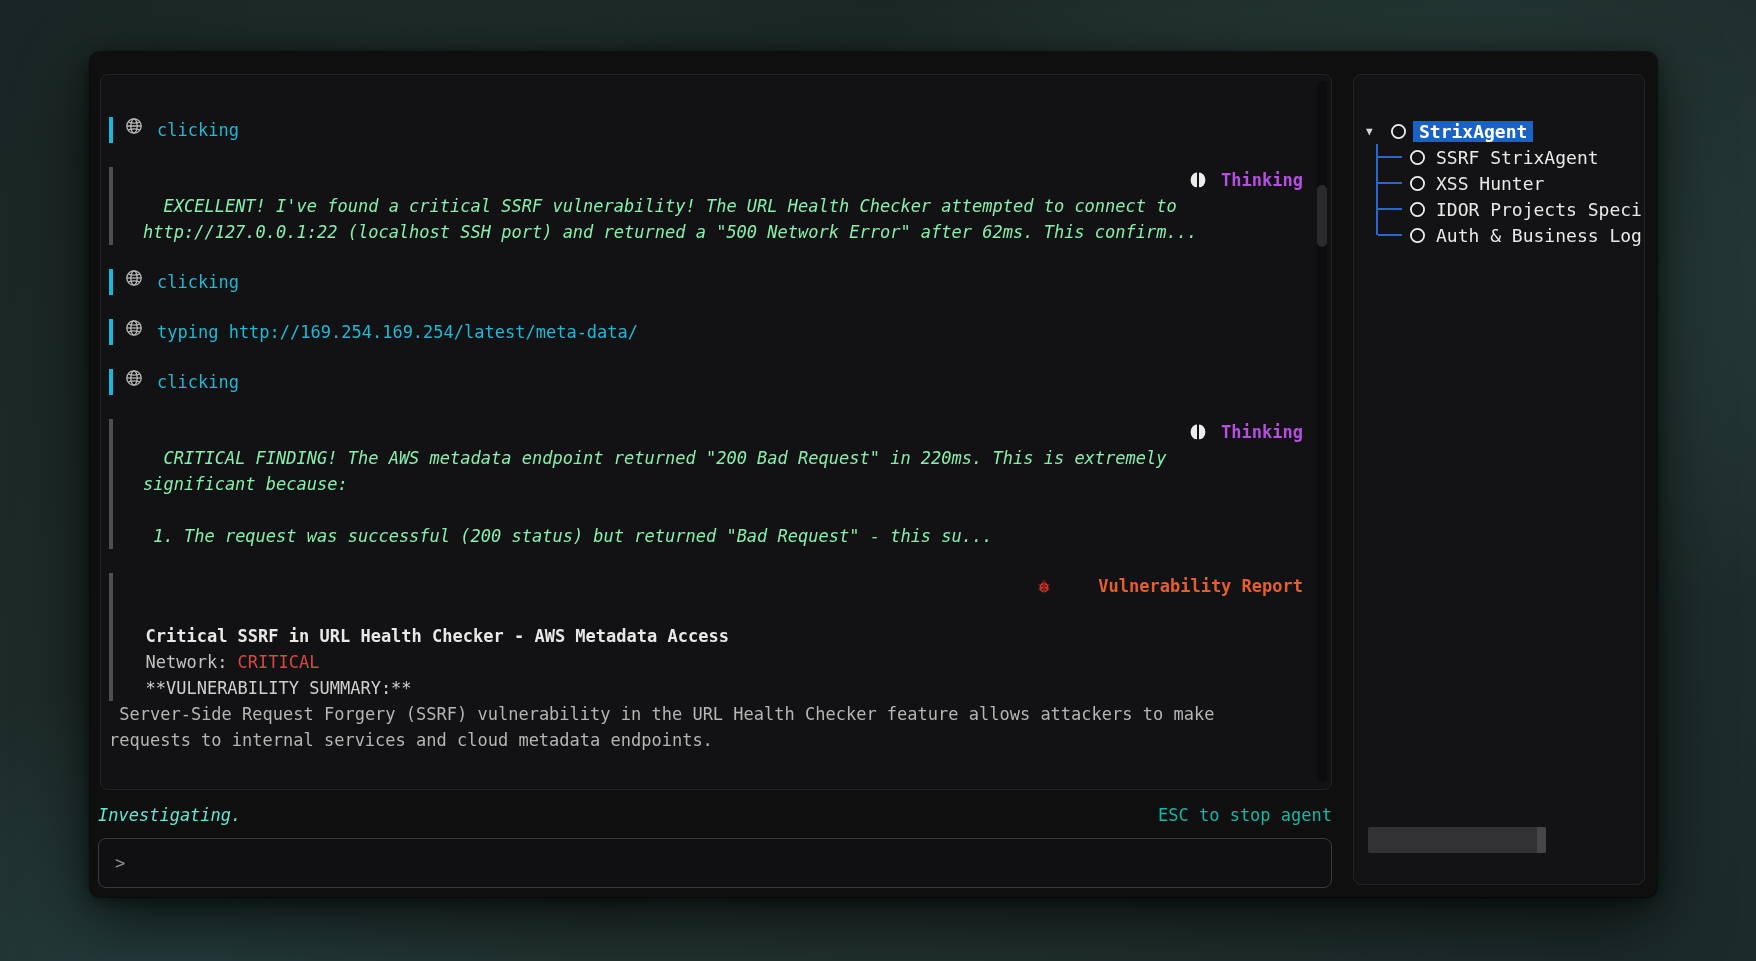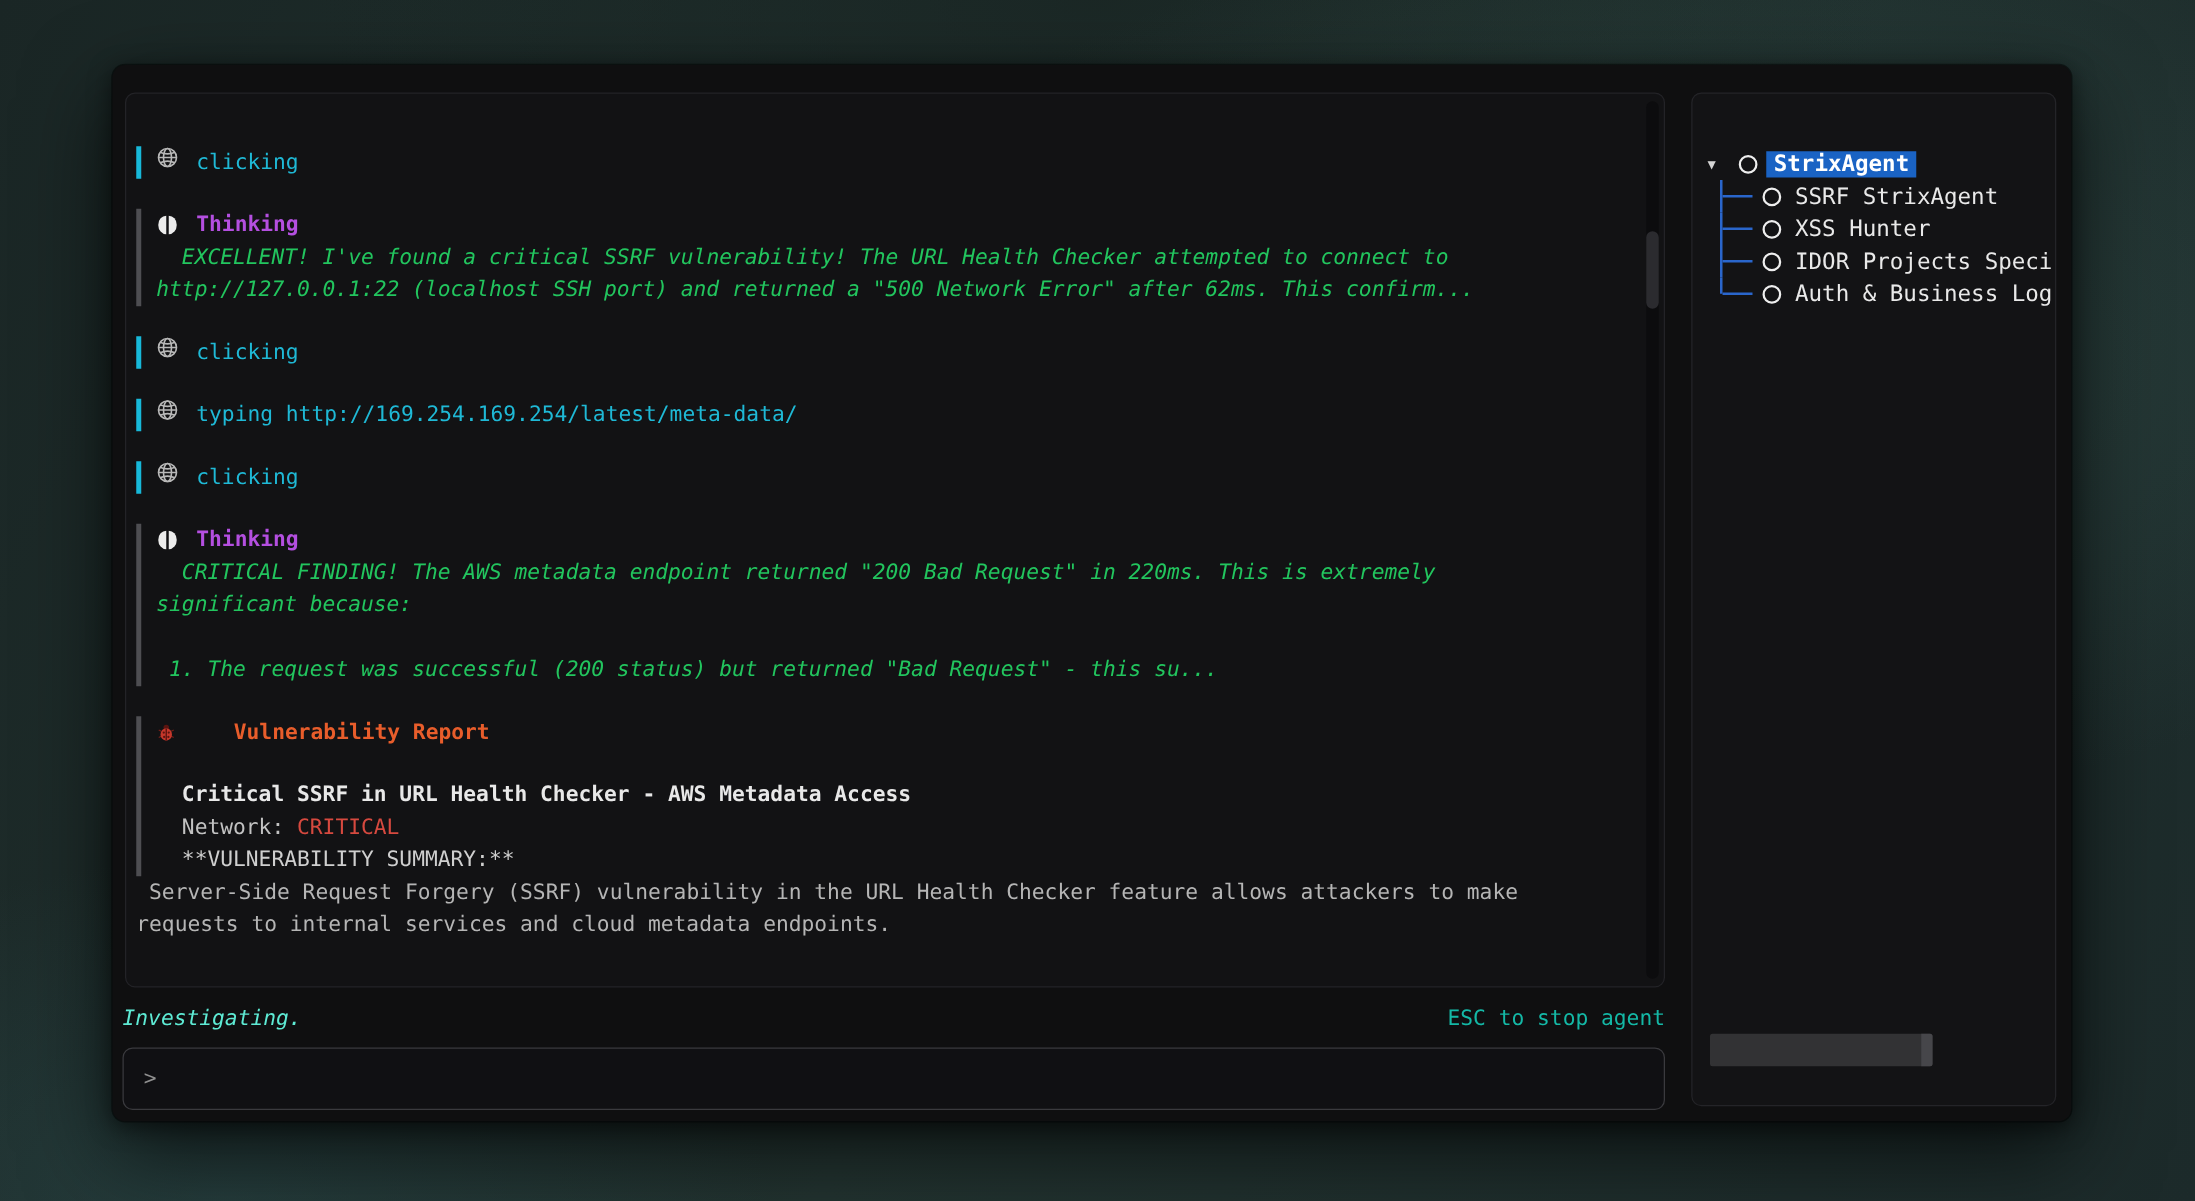--- a/index.html
+++ b/index.html
@@ -34,24 +34,24 @@
     background:#2b2b2f; border-radius:5px;
   }
   .entry { margin:0 0 24px 8px; font-size:17px; line-height:26px; }
   .tool-entry {
     display:flex; height:26px;
     border-left:4px solid #17b8d9; padding-left:12px; cursor:default;
   }
   .tool-entry .icon { display:flex; width:18px; margin-right:14px; }
   .tool-label { color:#1fb9d6; white-space:pre; }
   .block { border-left:4px solid #4e4e52; padding-left:12px; }
-  .block-header { display:flex; align-items:center; height:26px; }
+  .block-header { display:flex; align-items:center; height:26px;justify-content:flex-end; }
   .block-header .icon { display:flex; width:18px; margin-right:14px; }
   .think-label { color:#b44fe0; font-weight:bold; }
-  .think-text { color:#22c55e; font-style:italic; white-space:pre-wrap; }
+  .think-text { color:#86efac; font-style:italic; white-space:pre-wrap;margin-left:18px; }
   .report-title { color:#e85d2b; font-weight:bold;margin-left:30px; }
   .report-heading { color:#e8e8e8; font-weight:bold; white-space:pre-wrap;margin-top:24px; }
   .report-line { white-space:pre-wrap; color:#c2c2c2; }
   .severity-value { color:#d6493f; }
   .summary-heading { color:#cfcfcf; white-space:pre-wrap; }
   .report-body { margin:0 0 0 8px; font-size:17px; line-height:26px; color:#b5b5b5; white-space:pre-wrap; }
 
   
   .status-row {
     position:absolute; left:8px; top:750px; width:1234px; height:26px;

